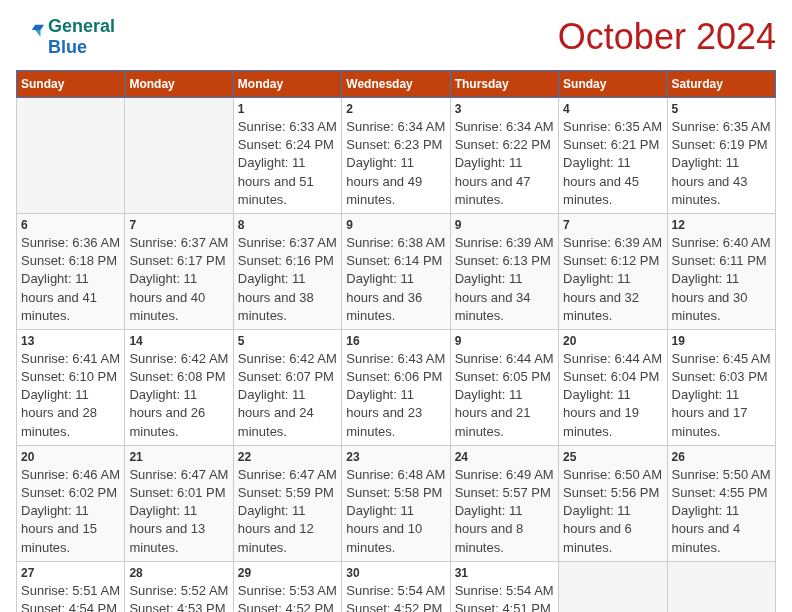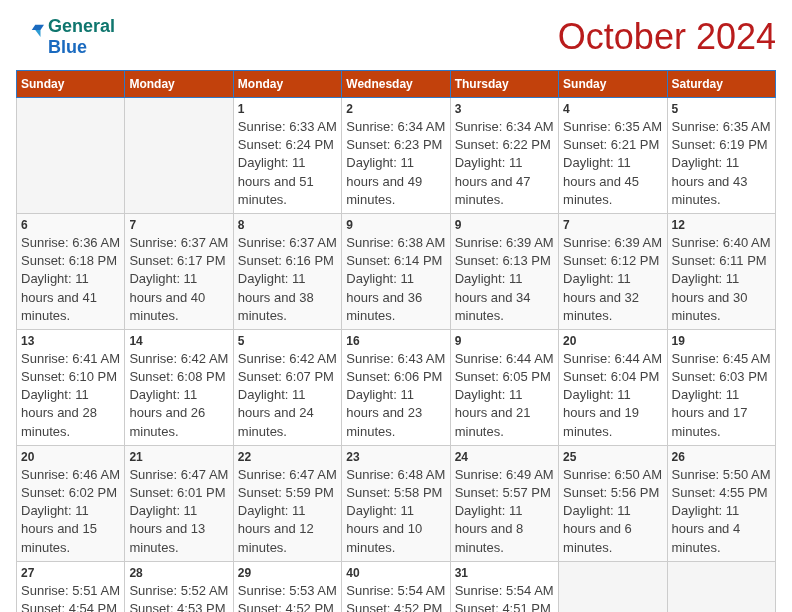--- a/index.html
+++ b/index.html
@@ -235,21 +235,21 @@
         </td>
         <td>
           <span class="day-number">28</span>
           <div class="cell-info">Sunrise: 5:52 AM<br>Sunset: 4:53 PM<br>Daylight: 11 hours and 1 minute.</div>
         </td>
         <td>
           <span class="day-number">29</span>
           <div class="cell-info">Sunrise: 5:53 AM<br>Sunset: 4:52 PM<br>Daylight: 10 hours and 59 minutes.</div>
         </td>
         <td>
-          <span class="day-number">40</span>
+          <span class="day-number">30</span>
           <div class="cell-info">Sunrise: 5:54 AM<br>Sunset: 4:52 PM<br>Daylight: 10 hours and 57 minutes.</div>
         </td>
         <td>
           <span class="day-number">31</span>
           <div class="cell-info">Sunrise: 5:54 AM<br>Sunset: 4:51 PM<br>Daylight: 10 hours and 56 minutes.</div>
         </td>
         <td class="empty"></td>
         <td class="empty"></td>
       </tr>
     </tbody>

